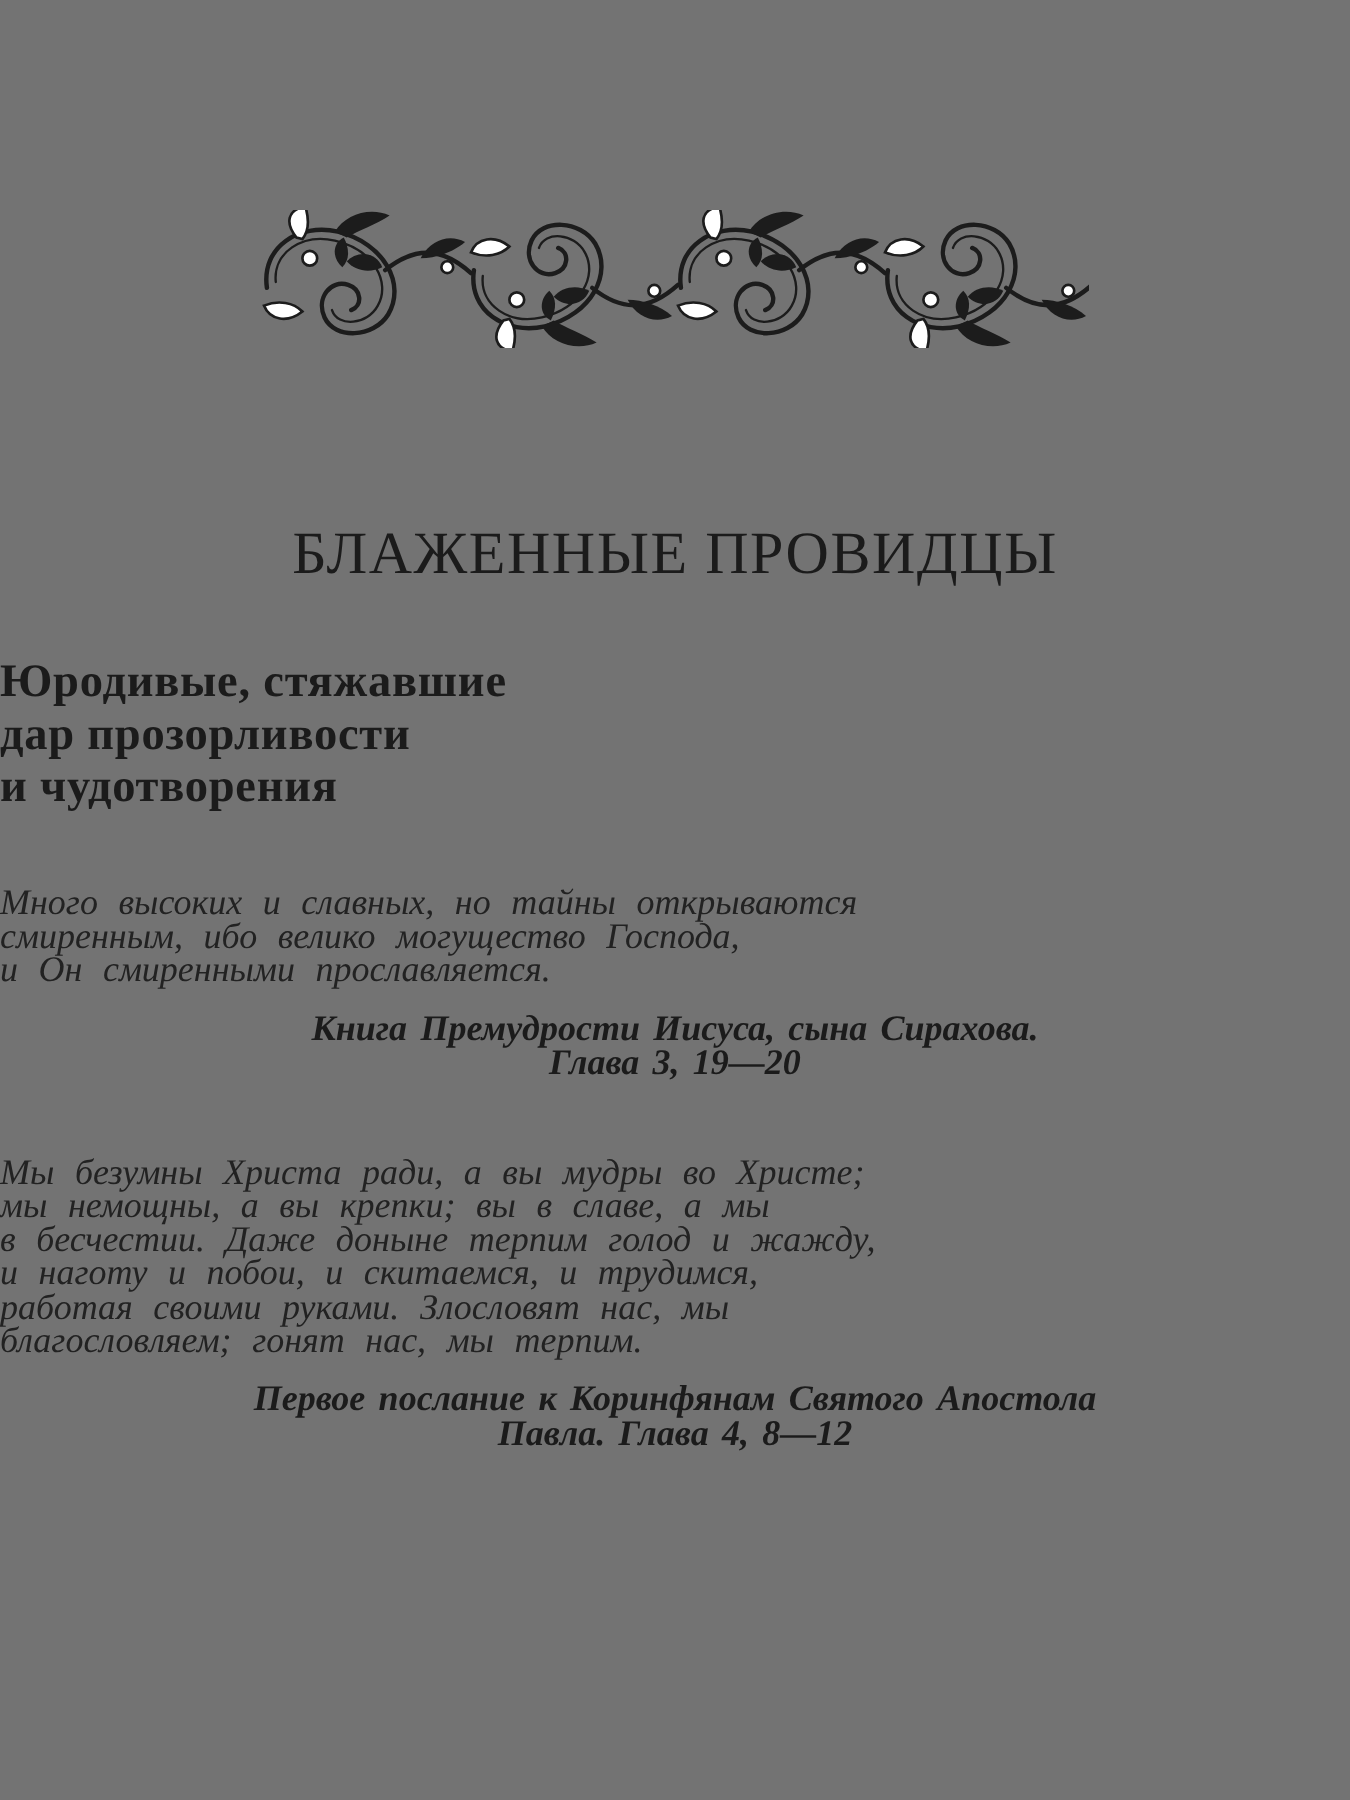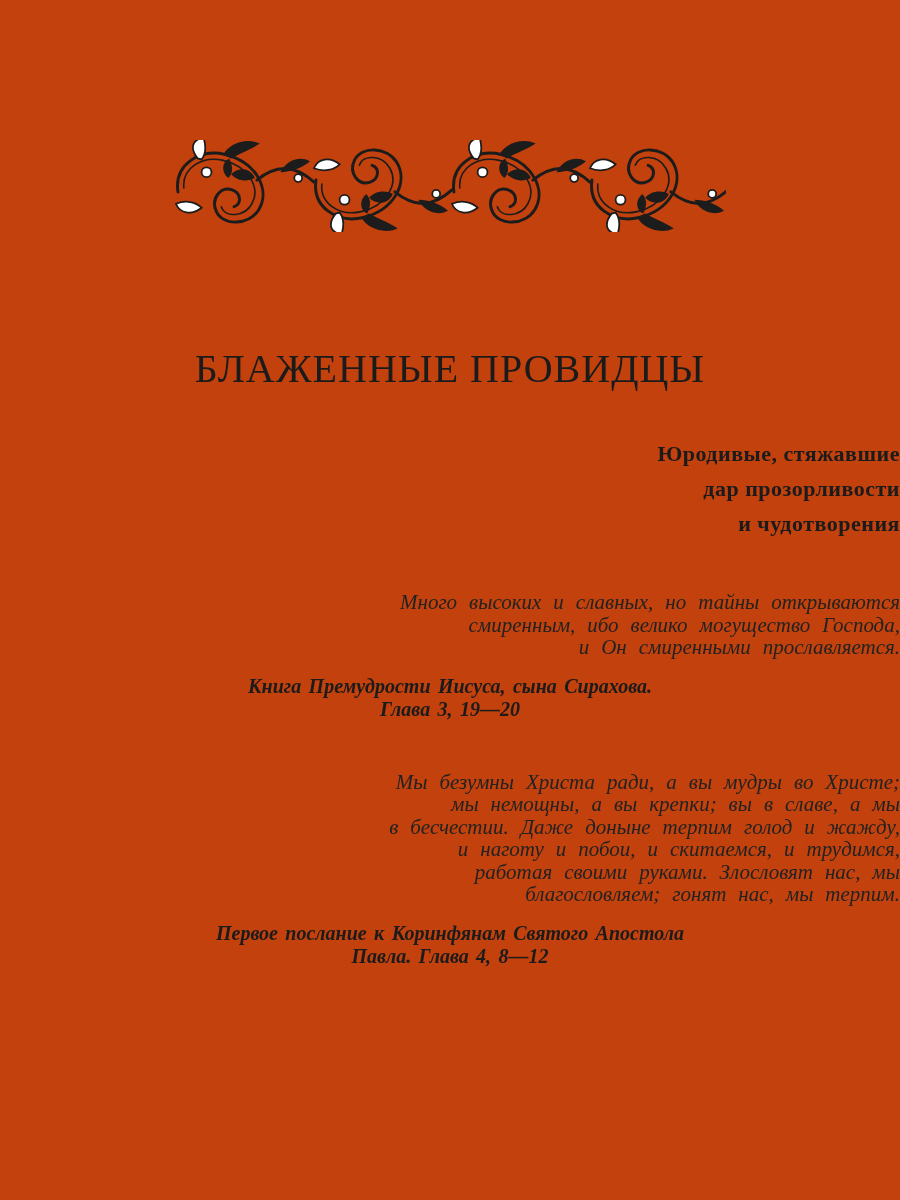--- a/index.html
+++ b/index.html
@@ -5,21 +5,21 @@
   html, body {
     margin: 0;
     padding: 0;
     background: #ffffff;
   }
   .page {
     position: relative;
     width: 900px;
     height: 1200px;
     margin: 0 auto;
-    background: #c2410c;
+    background: #737373;
     color: #1b1b1b;
     font-family: "Liberation Serif", "DejaVu Serif", serif;
     overflow: hidden;
   }
   .ornament {
     width: 552px;
     height: 92px;
     margin: 140px auto 0 auto;
   }
   .ornament svg { display: block; width: 100%; height: 100%; }
@@ -32,46 +32,46 @@
     margin: 116px 0 0 0;
     text-align: center;
     font-size: 40px;
     font-weight: 400;
     letter-spacing: 1px;
     line-height: 1.05;
     color: #1b1b1b;
   }
   .subtitle {
     margin: 46px 0 0 0;
-    text-align: right;
-    font-size: 22px;
+    text-align: left;
+    font-size: 31px;
     font-weight: 700;
     line-height: 35px;
     letter-spacing: 0.5px;
     white-space: pre-line;
     color: #1b1b1b;
   }
   .quote {
     margin: 50px 0 0 0;
-    text-align: right;
+    text-align: left;
     font-style: italic;
-    font-size: 21px;
+    font-size: 24px;
     line-height: 22.5px;
     word-spacing: 0.32em;
     white-space: pre-line;
     color: #222222;
   }
   .quote.second {
   }
   .source {
     margin: 16px 0 0 0;
     text-align: center;
     font-style: italic;
     font-weight: 700;
-    font-size: 20px;
+    font-size: 24px;
     line-height: 23px;
     word-spacing: 0.12em;
     white-space: pre-line;
     color: #1b1b1b;
   }
 </style>
 </head>
 <body>
 
 <div class="page">

